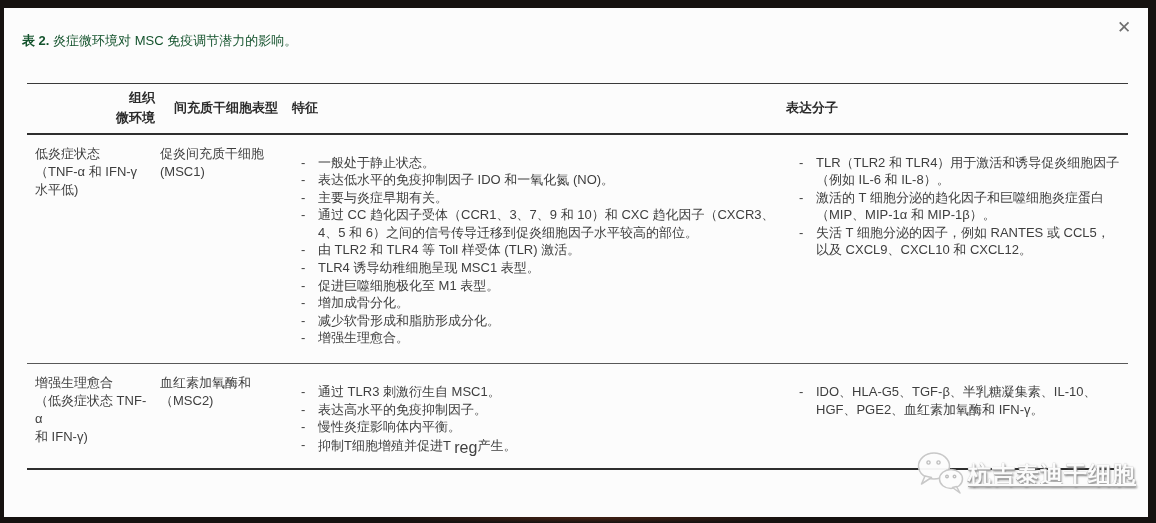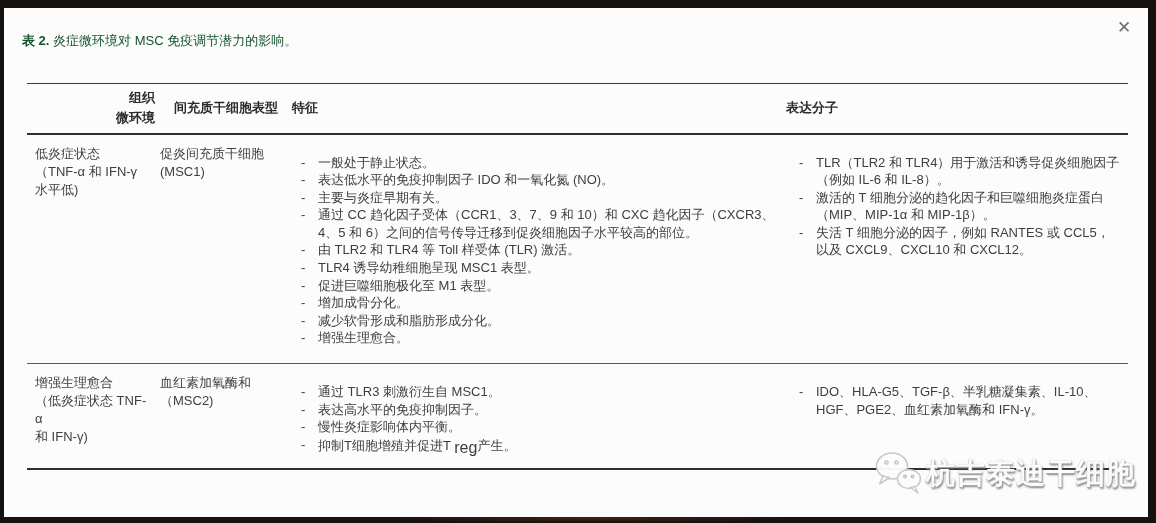--- a/index.html
+++ b/index.html
@@ -69,23 +69,24 @@
   }
   td.cell-mol ul.dash-list li { padding-left: 17px; }
   td.cell-mol ul.dash-list li .marker { left: 0; }
   .sub-txt { font-size: 16px; position: relative; top: 3px; }
   .watermark {
     position: absolute; right: 12px; bottom: 18px;
     display: flex; align-items: center; gap: 2px;
     pointer-events: none;
   }
   .watermark .wm-text {
-    font-size: 29px; font-weight: 700; letter-spacing: 1px;
+    font-size: 23px; font-weight: 700; letter-spacing: 1px;
     color: #fbfbfb;
     text-shadow: 0 1px 0 #a8a8a8, 1px 2px 2px rgba(110,110,110,.85), 0 0 1px #bdbdbd;
+    text-decoration: underline;
   }
   .wm-icon { opacity: .96; }
 </style>
 </head>
 <body>
 
 <div class="frame-glow"></div>
 
 <div class="panel">
 

